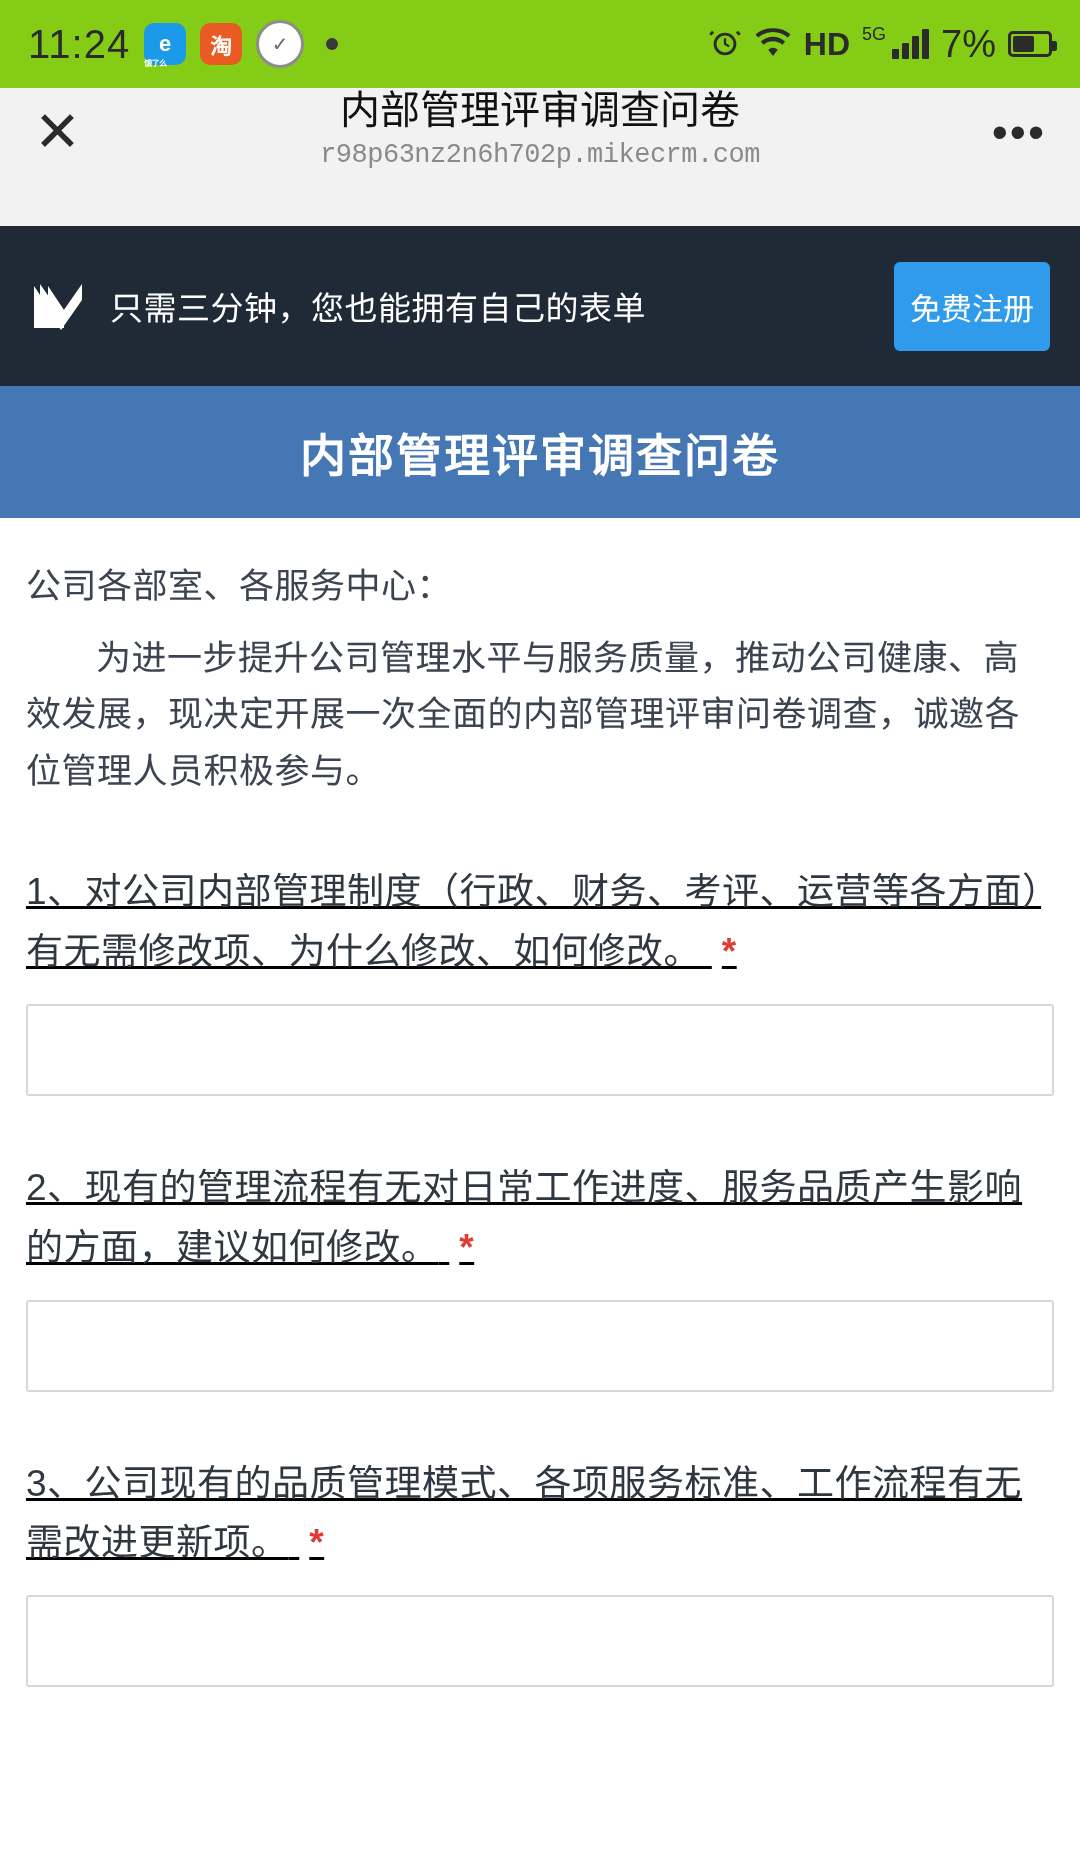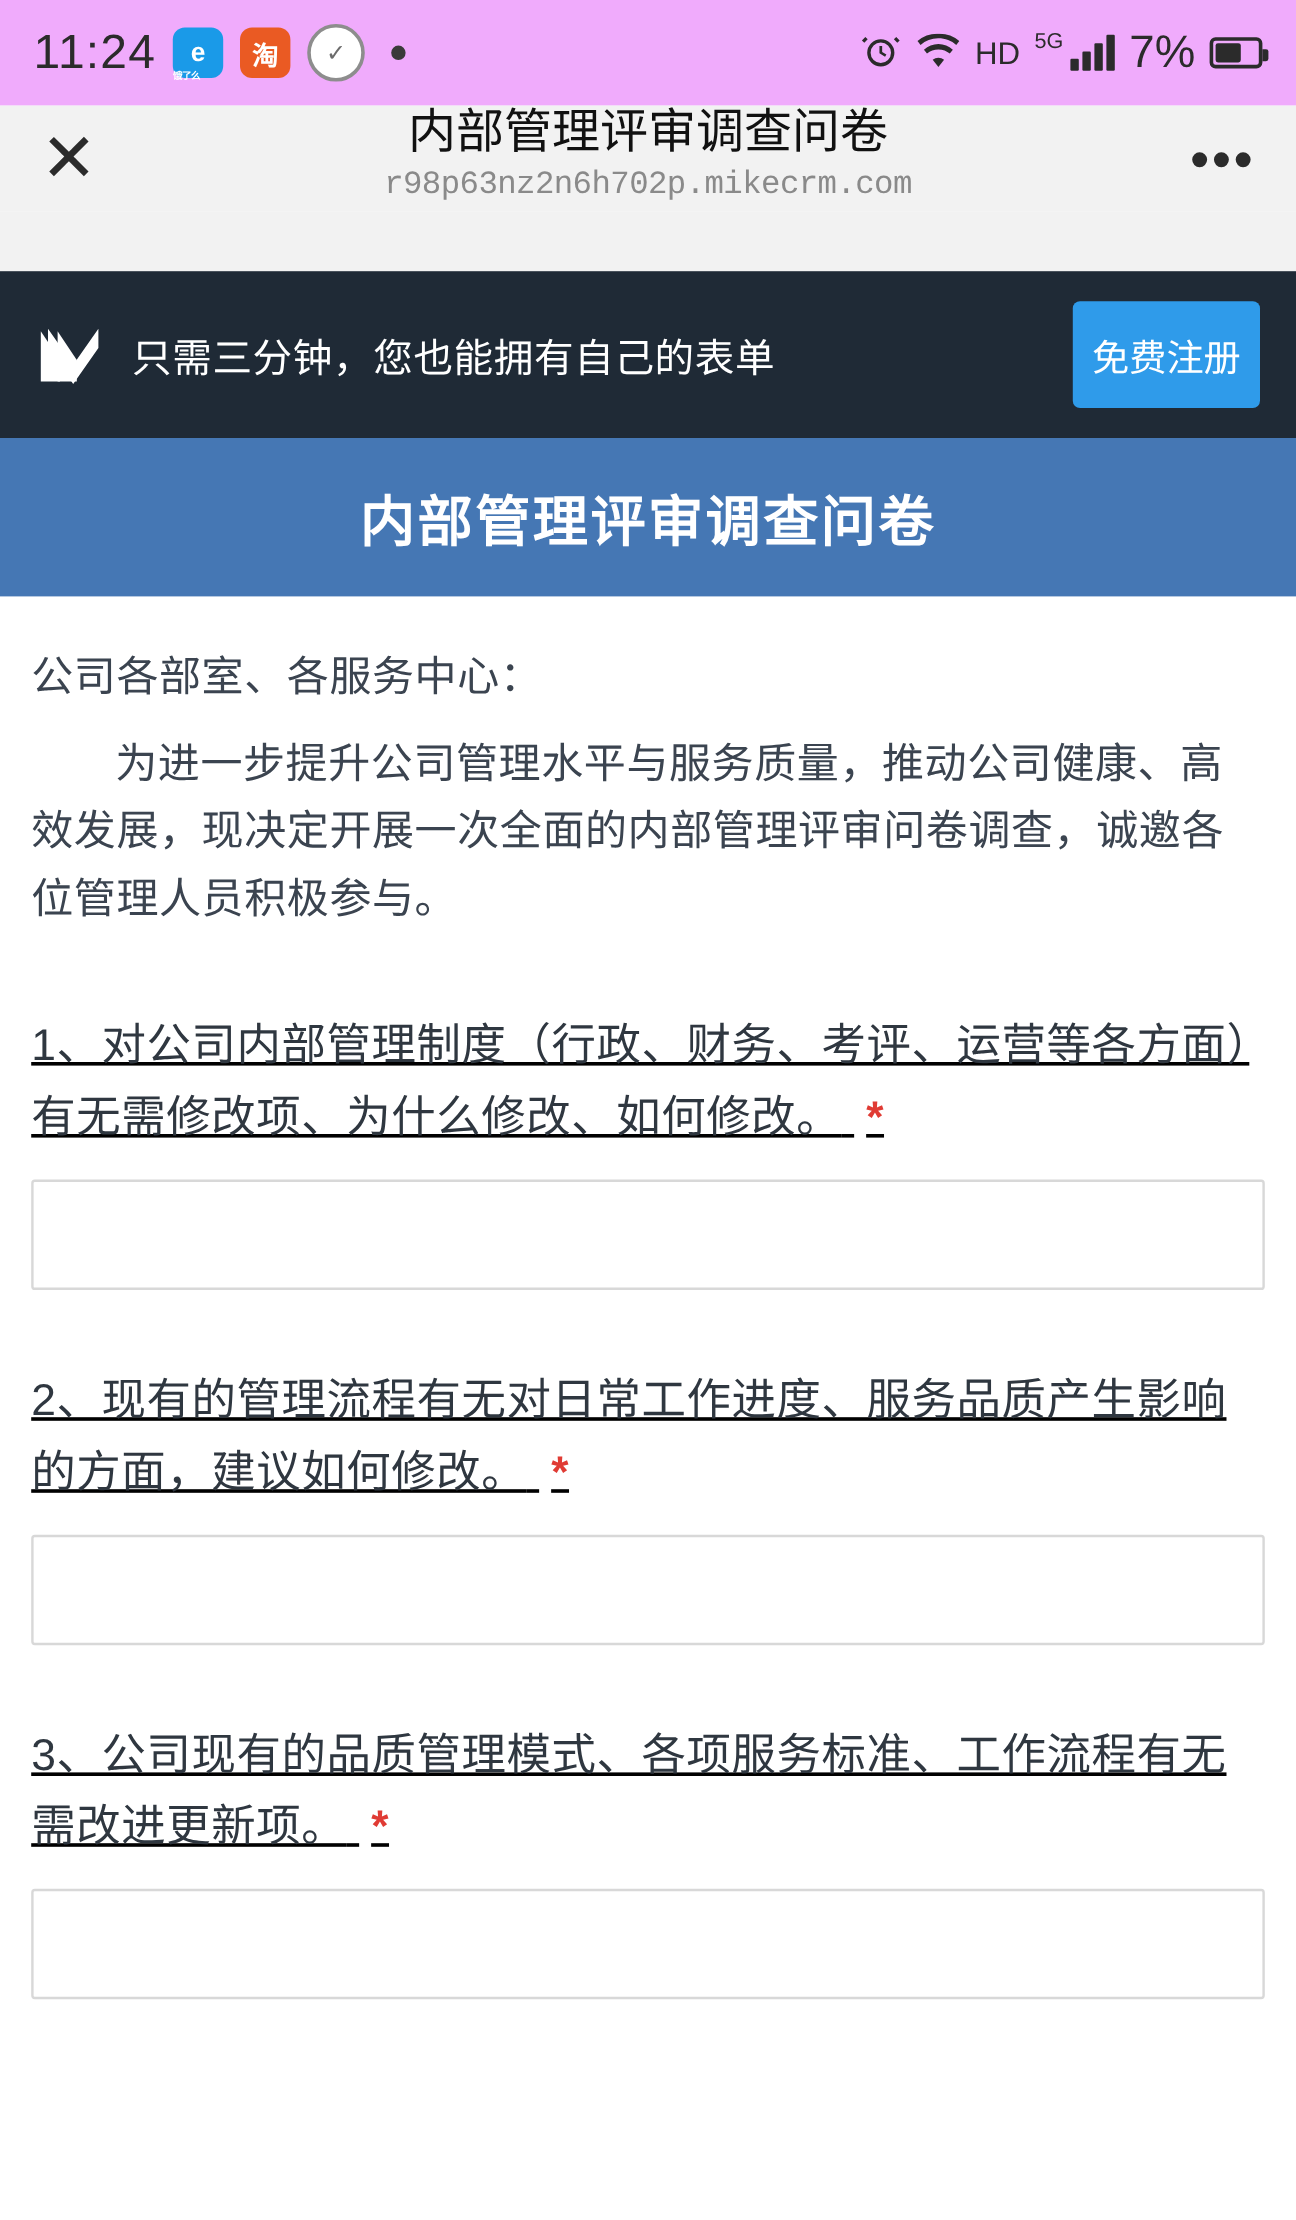--- a/index.html
+++ b/index.html
@@ -11,21 +11,21 @@
     width: 1080px;
     height: 1850px;
     font-family: "Liberation Sans", "DejaVu Sans", sans-serif;
     overflow: hidden;
     position: relative;
   }
 
   
   .status-bar {
     height: 88px;
-    background: #f0abfc;
+    background: #84cc16;
     display: flex;
     align-items: center;
     justify-content: space-between;
     padding: 0 28px;
     box-sizing: border-box;
   }
   .status-left {
     display: flex;
     align-items: center;
     gap: 14px;
@@ -73,22 +73,22 @@
     margin-left: 8px;
   }
   .status-right {
     display: flex;
     align-items: center;
     gap: 12px;
     color: #2b2b2b;
   }
   .status-right svg { display: block; }
   .net-label {
-    font-size: 26px;
-    font-weight: normal;
+    font-size: 32px;
+    font-weight: bold;
     letter-spacing: 0px;
   }
   .net-5g {
     font-size: 18px;
     font-weight: normal;
     line-height: 1;
     position: relative;
     top: -10px;
     margin-right: -6px;
   }
@@ -180,21 +180,21 @@
     letter-spacing: 2px;
     color: #2b2b2b;
     line-height: 0.4;
     cursor: pointer;
   }
   .url-spacer { height: 50px; background: #f2f2f2; }
 
   
   .promo {
     background: #1f2a36;
-    height: 139px;
+    height: 160px;
     display: flex;
     align-items: center;
     padding: 0 30px;
     box-sizing: border-box;
   }
   .promo-logo {
     width: 62px;
     height: 52px;
     margin-right: 18px;
     flex: none;

